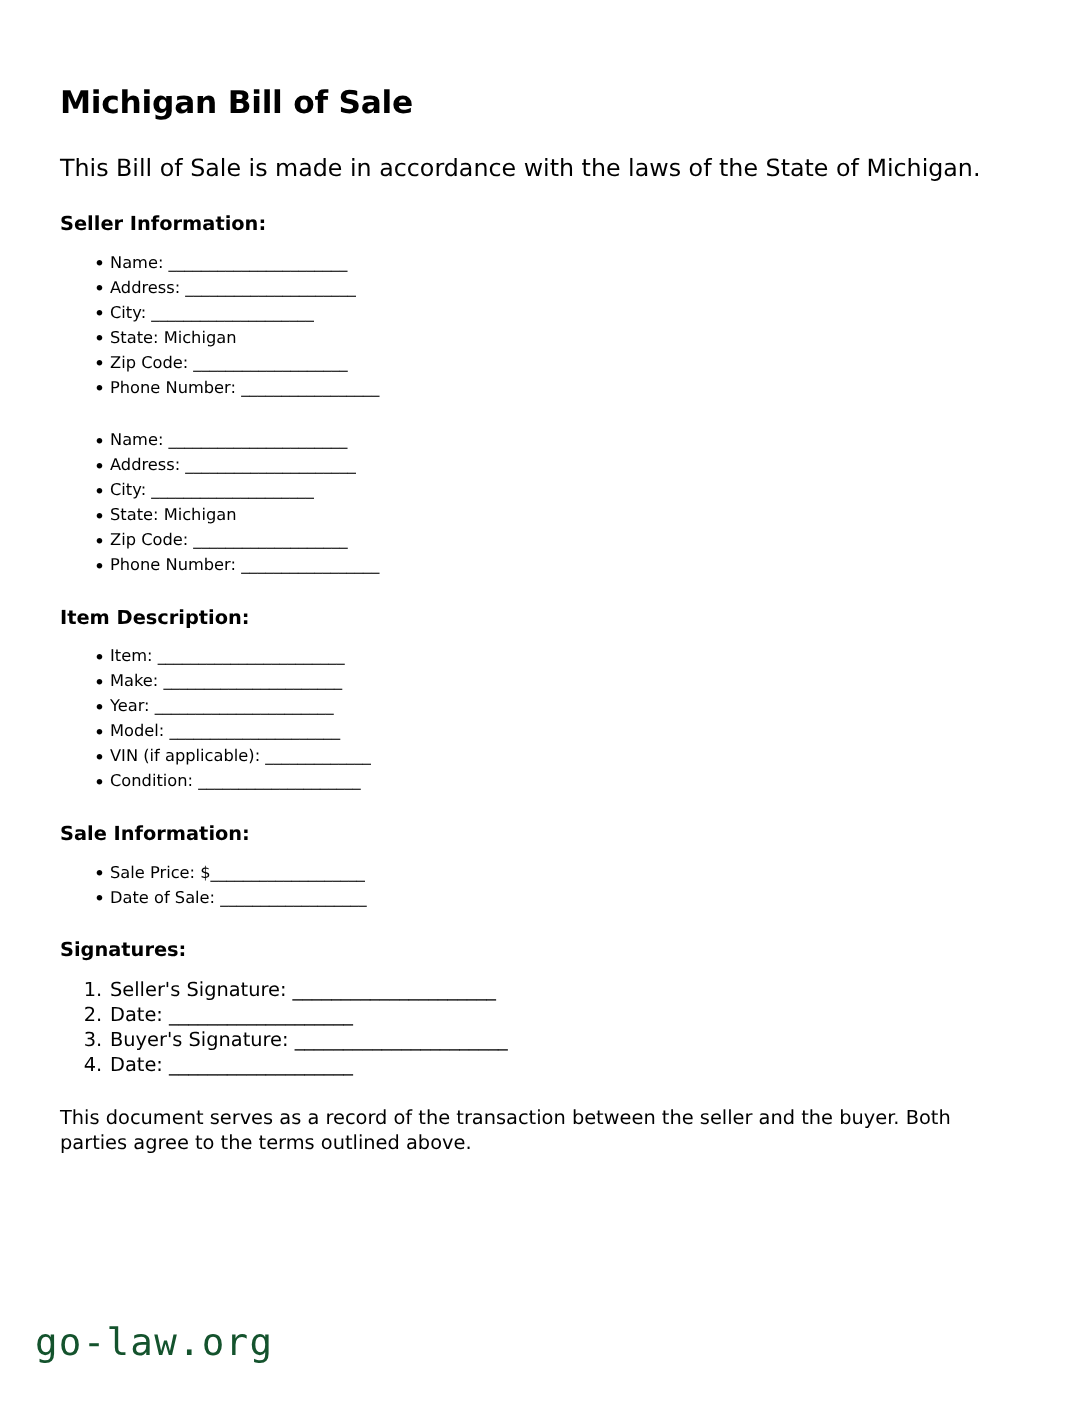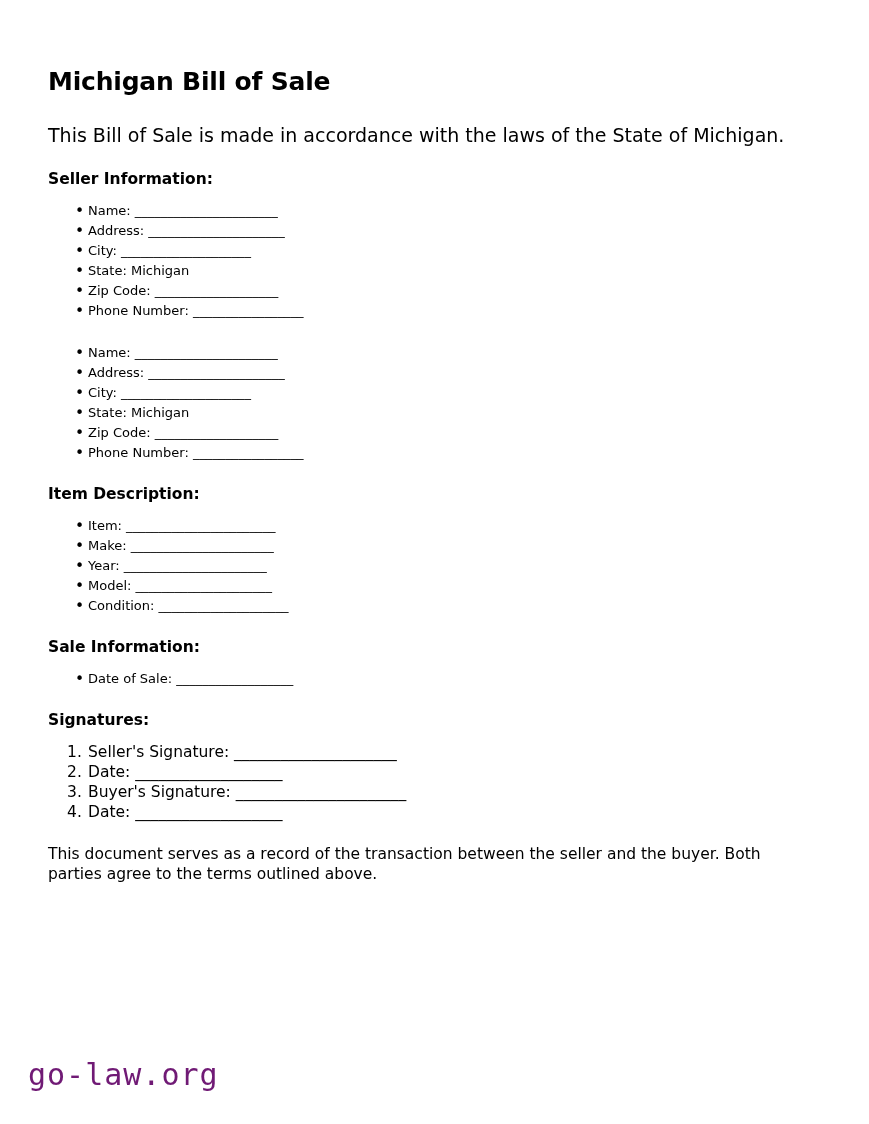--- a/index.html
+++ b/index.html
@@ -107,21 +107,21 @@
     max-width: 745px;
   }
 
   .watermark {
     position: absolute;
     left: 28px;
     top: 1057px;
     font-family: "DejaVu Sans Mono", monospace;
     font-size: 30px;
     letter-spacing: 1px;
-    color: #701a75;
+    color: #14532d;
   }
 </style>
 </head>
 <body>
 
 <div class="page">
   <div class="content">
 
     <h1 class="doc-title">Michigan Bill of Sale</h1>
 
@@ -150,27 +150,29 @@
       </ul>
     </div>
 
     <div class="section-block">
       <div class="section-heading">Item Description:</div>
       <ul class="field-list">
         <li>Item: _______________________</li>
         <li>Make: ______________________</li>
         <li>Year: ______________________</li>
         <li>Model: _____________________</li>
+        <li>VIN (if applicable): _____________</li>
         <li>Condition: ____________________</li>
       </ul>
     </div>
 
     <div class="section-block">
       <div class="section-heading">Sale Information:</div>
       <ul class="field-list">
+        <li>Sale Price: $___________________</li>
         <li>Date of Sale: __________________</li>
       </ul>
     </div>
 
     <div class="section-block">
       <div class="section-heading">Signatures:</div>
       <ol class="sig-list">
         <li>Seller's Signature: _____________________</li>
         <li>Date: ___________________</li>
         <li>Buyer's Signature: ______________________</li>

